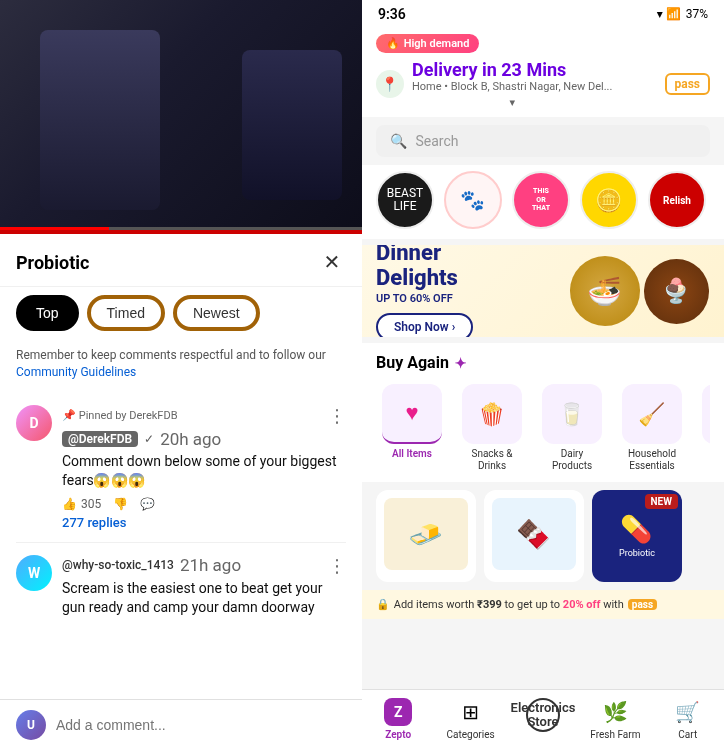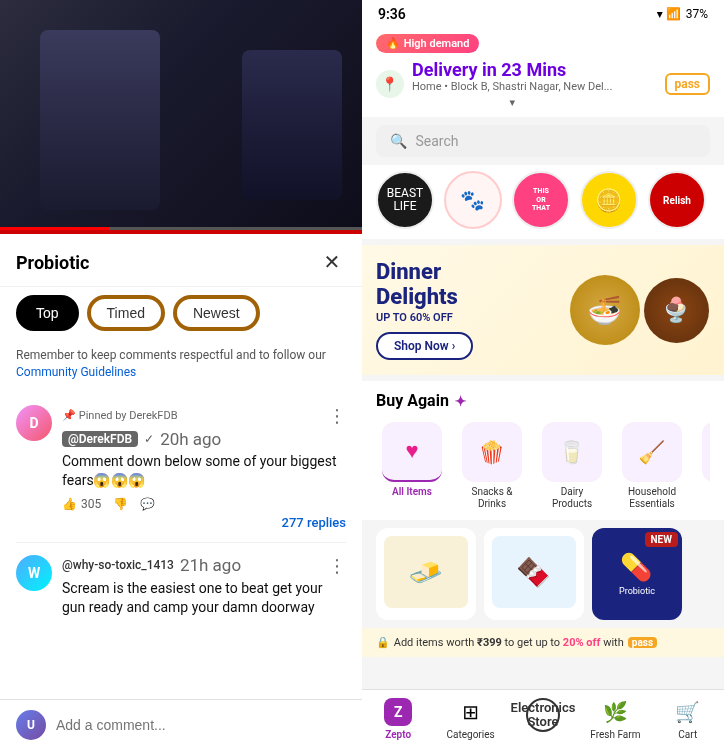--- a/index.html
+++ b/index.html
@@ -251,21 +251,20 @@
       color: #606060;
       cursor: pointer;
     }
 
     .replies-btn {
       font-size: 13px;
       color: #065fd4;
       font-weight: 500;
       margin-top: 4px;
       cursor: pointer;
-      text-align: right;
     }
 
     .divider {
       height: 1px;
       background: #f0f0f0;
       margin: 4px 16px;
     }
 
     .add-comment-bar {
       padding: 10px 16px;
@@ -438,21 +437,21 @@
     .brand-thisorthat { background: #ff4081; }
     .brand-coin { background: #ffd700; }
     .brand-relish { background: #cc0000; }
 
     .banner-section {
       margin: 6px 0;
       background: linear-gradient(135deg, #fff9e6 0%, #fff3d0 100%);
       padding: 0;
       position: relative;
       overflow: hidden;
-      height: 130px;
+      height: 92px;
       display: flex;
       align-items: center;
     }
 
     .banner-text-area {
       padding: 16px 14px;
       z-index: 2;
       flex: 1;
     }
 

